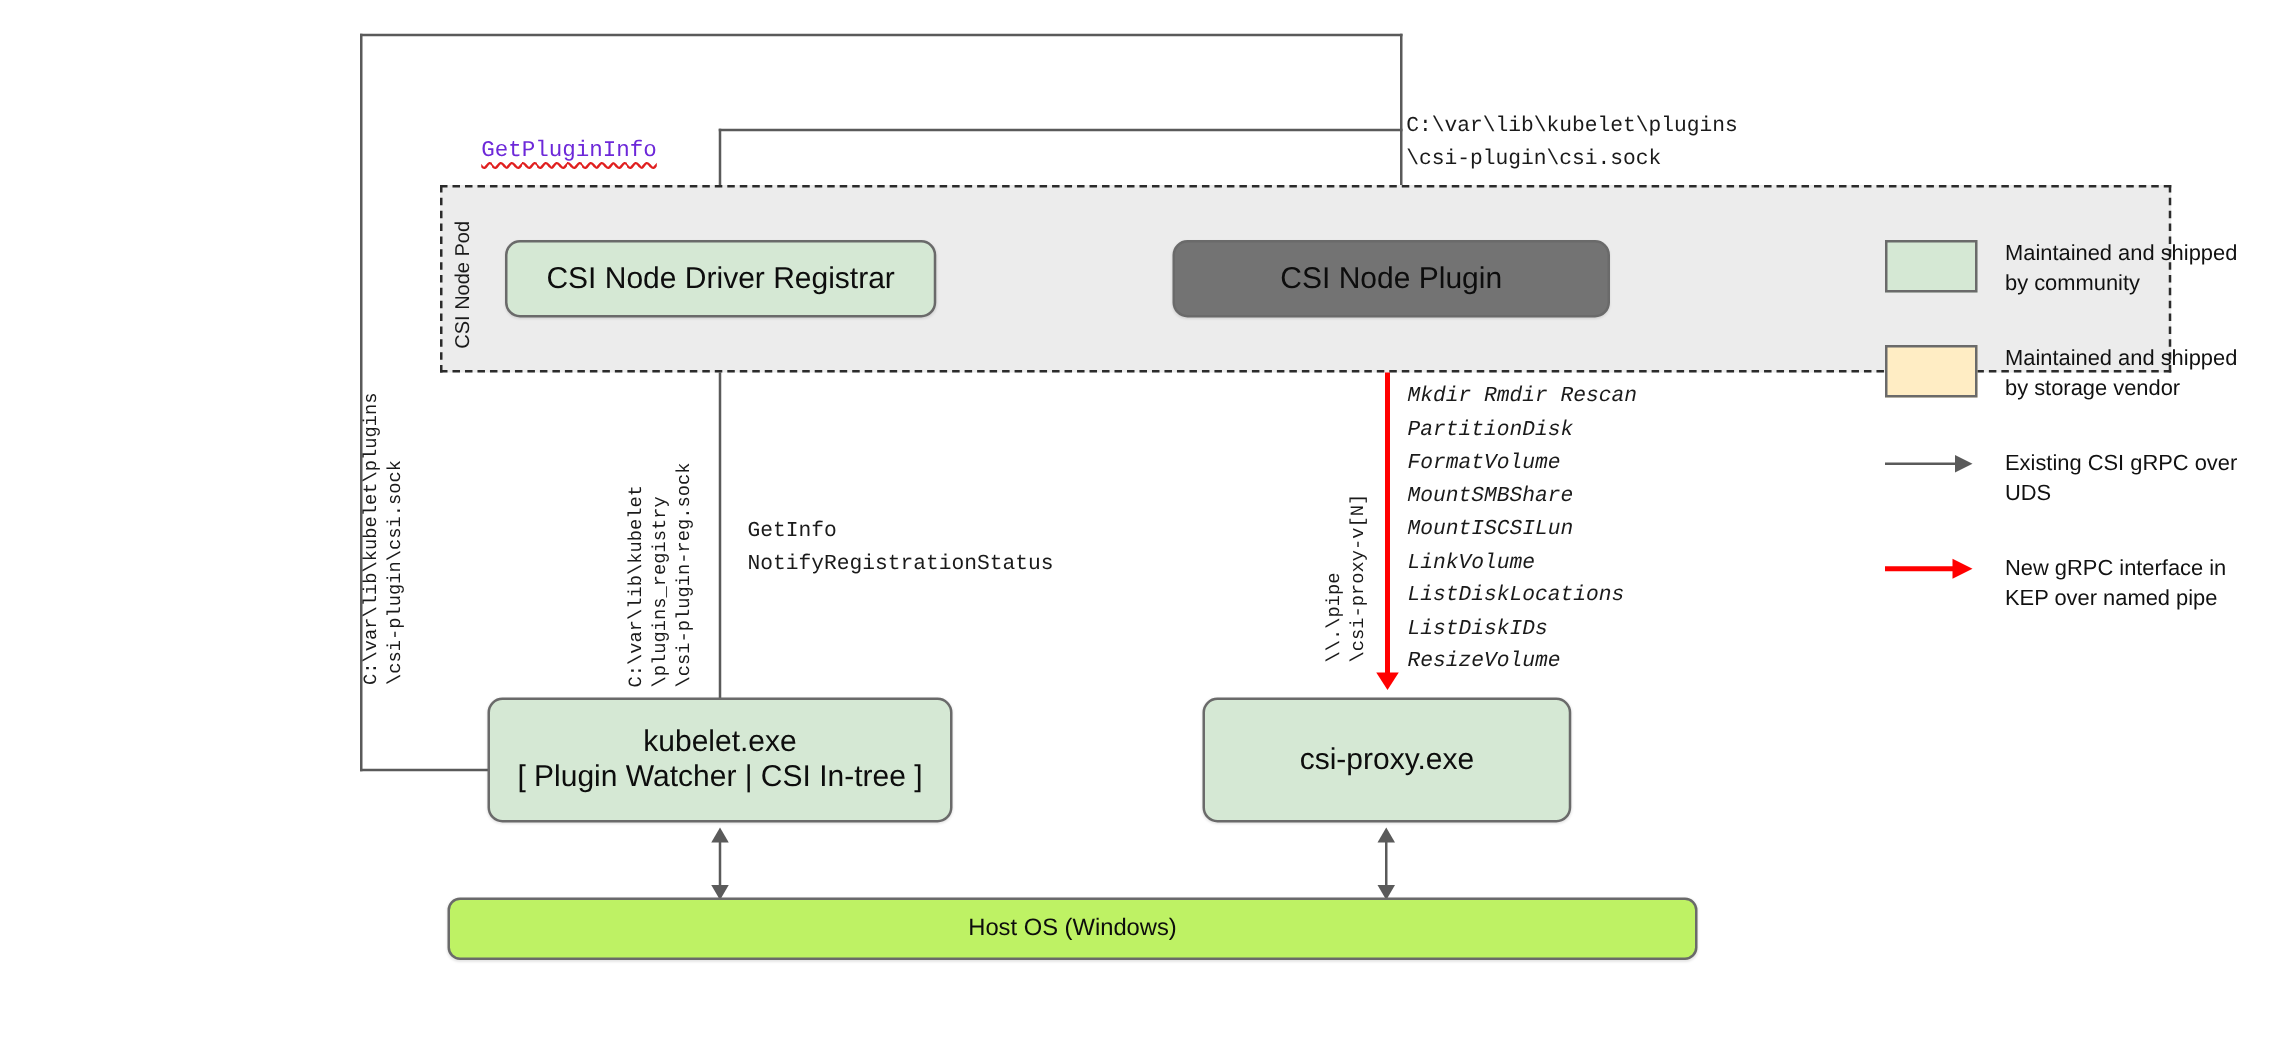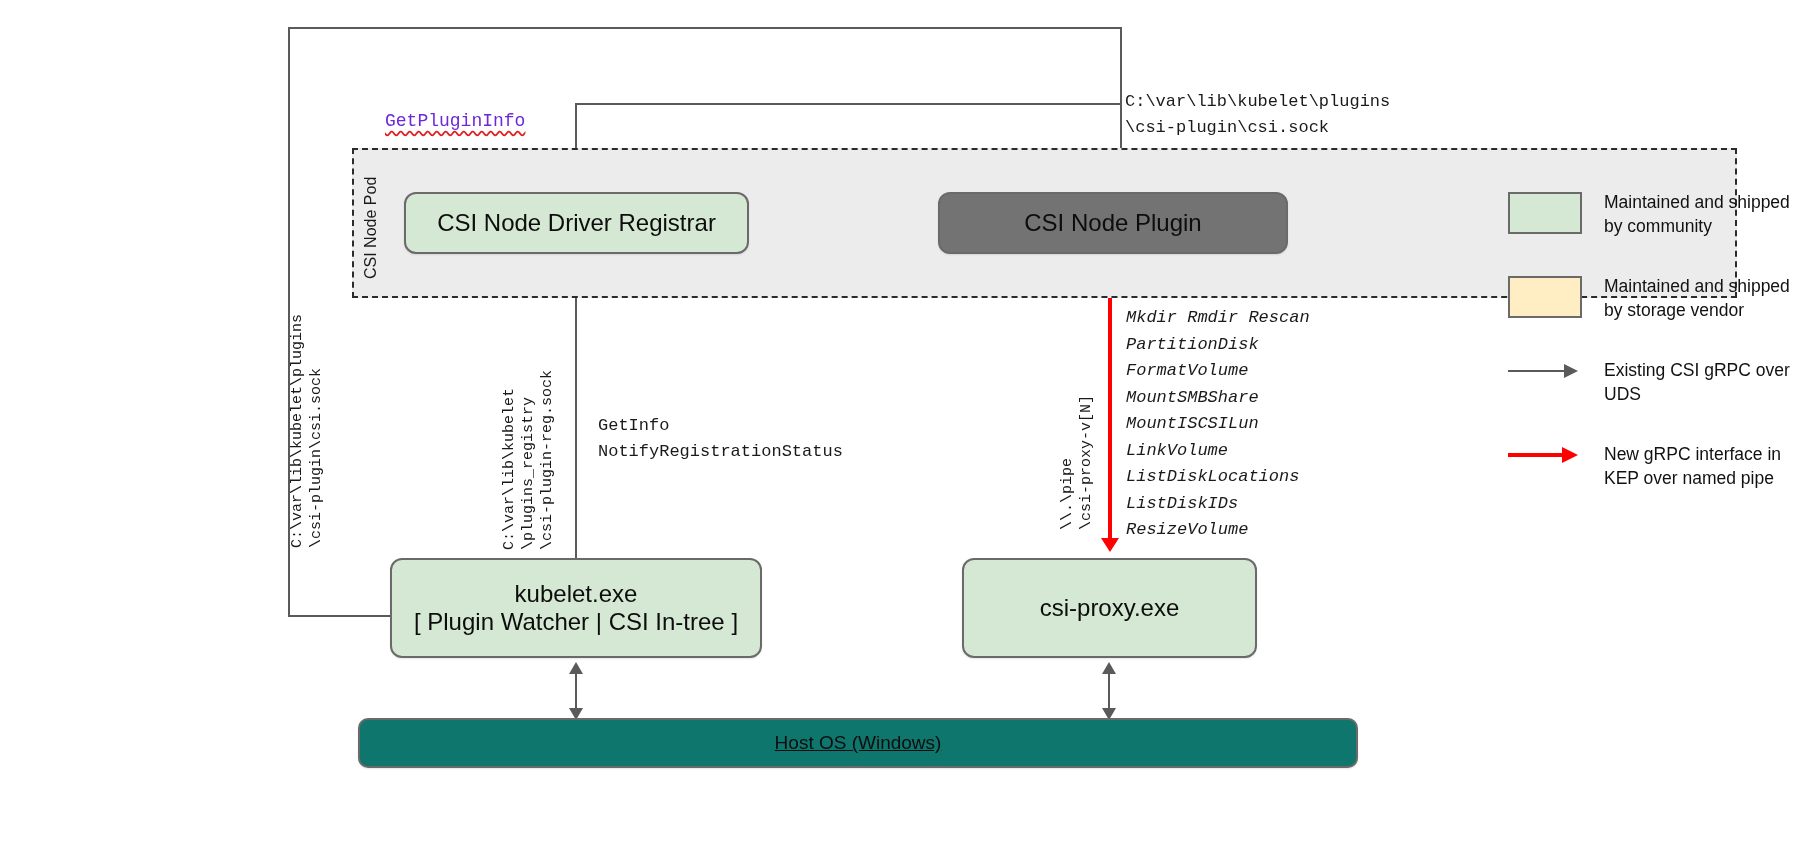--- a/index.html
+++ b/index.html
@@ -54,21 +54,21 @@
     align-items: center;
     justify-content: center;
     text-align: center;
     color: #0d0d0d;
     font-size: 24px;
     line-height: 28px;
     box-shadow: 0 1px 2px rgba(0,0,0,0.10);
   }
   .green { background: #d5e8d4; }
   .yellow { background: #737373; }
-  .blue { background: #0f766e; text-decoration: underline; }
+  .blue { background: #bef264; }
 
   #registrar-box { left: 404px; top: 192px; width: 345px; height: 62px; }
   #plugin-box    { left: 938px; top: 192px; width: 350px; height: 62px; }
   #kubelet-box   { left: 390px; top: 558px; width: 372px; height: 100px; }
   #proxy-box     { left: 962px; top: 558px; width: 295px; height: 100px; }
   #hostos-box    { left: 358px; top: 718px; width: 1000px; height: 50px;
                    border-radius: 10px; font-size: 19px; }
 
   
   .codeblock {

